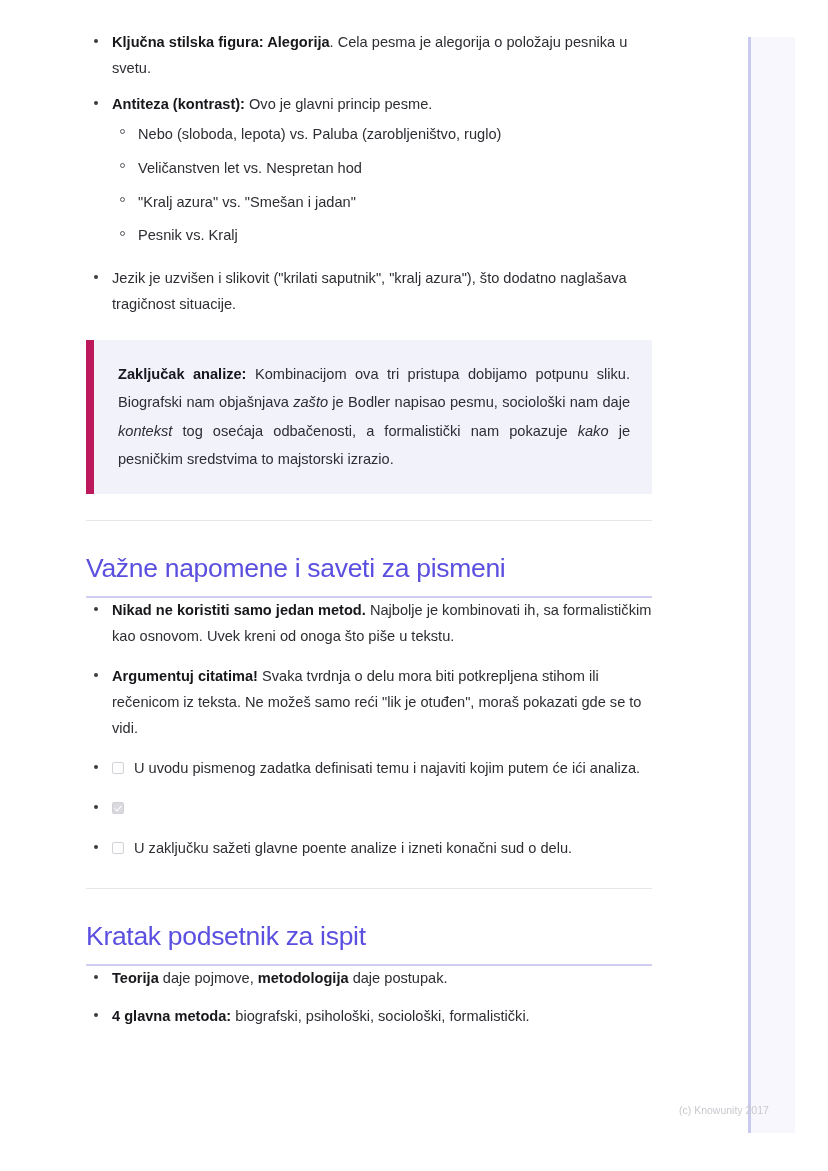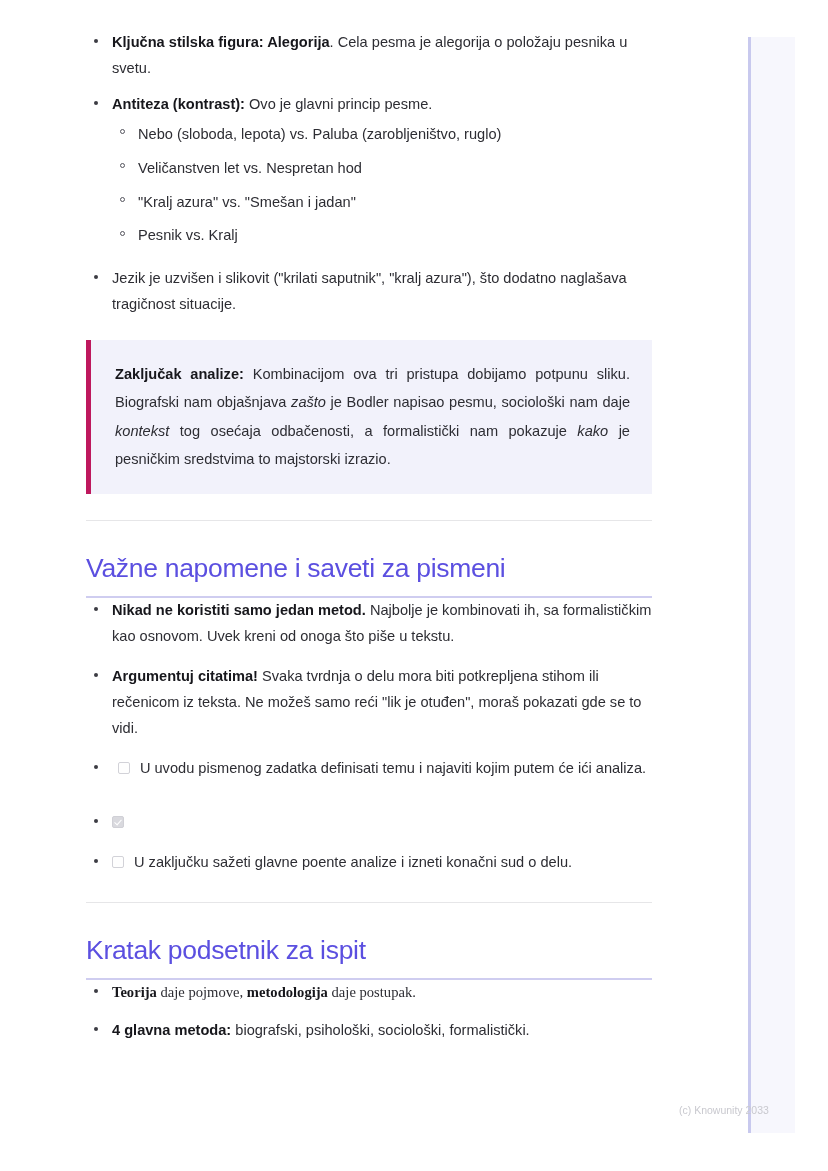--- a/index.html
+++ b/index.html
@@ -113,21 +113,21 @@
     height: 6px;
     border: solid #ffffff;
     border-width: 0 1.6px 1.6px 0;
     transform: rotate(42deg);
   }
 
   
   #callout {
     margin: 22px 0 0 0;
     background: #f2f2fb;
-    border-left: 5px solid #be185d;
+    border-left: 8px solid #be185d;
     padding: 20px 22px 20px 24px;
     box-sizing: border-box;
     width: 566px;
   }
   #callout p {
     margin: 0;
     font-size: 14.6px;
     line-height: 1.95;
     text-align: justify;
     color: #2d2d33;
@@ -226,21 +226,21 @@
       <span class="dot"></span>
       <b>Nikad ne koristiti samo jedan metod.</b><span> Najbolje je kombinovati ih, sa formalističkim kao osnovom. Uvek kreni od onoga što piše u tekstu.</span>
     </li>
 
     <li style="margin-bottom:14px;">
       <span class="dot"></span>
       <b>Argumentuj citatima!</b><span> Svaka tvrdnja o delu mora biti potkrepljena stihom ili rečenicom iz teksta. Ne možeš samo reći "lik je otuđen", moraš pokazati gde se to vidi.</span>
     </li>
 
 
-    <li style="margin-bottom:28px;text-align:center;">
+    <li style="margin-bottom:14px;">
       <span class="dot"></span>
       <span class="cbx"></span><span>U uvodu pismenog zadatka definisati temu i najaviti kojim putem će ići analiza.</span>
     </li>
 
     <li style="margin-bottom:14px;">
       <span class="dot"></span>
       <span class="cbx checked"></span>
     </li>
 
     <li style="margin-bottom:6px;">
@@ -248,25 +248,25 @@
       <span class="cbx"></span><span>U zaključku sažeti glavne poente analize i izneti konačni sud o delu.</span>
     </li>
 
   </ul>
 
   <div class="rule"></div>
   <h2 class="sec">Kratak podsetnik za ispit</h2>
   <div class="h-underline"></div>
 
   <ul class="lv1 after-head">
-    <li style="margin-bottom:12px;font-family:Liberation Serif, serif;">
+    <li style="margin-bottom:12px;">
       <span class="dot"></span>
       <b>Teorija</b><span> daje pojmove, </span><b>metodologija</b><span> daje postupak.</span>
     </li>
     <li>
       <span class="dot"></span>
       <b>4 glavna metoda:</b><span> biografski, psihološki, sociološki, formalistički.</span>
     </li>
   </ul>
 
 </div>
 
-<div id="watermark">(c) Knowunity 2033</div>
+<div id="watermark">(c) Knowunity 2017</div>
 
 </body></html>

